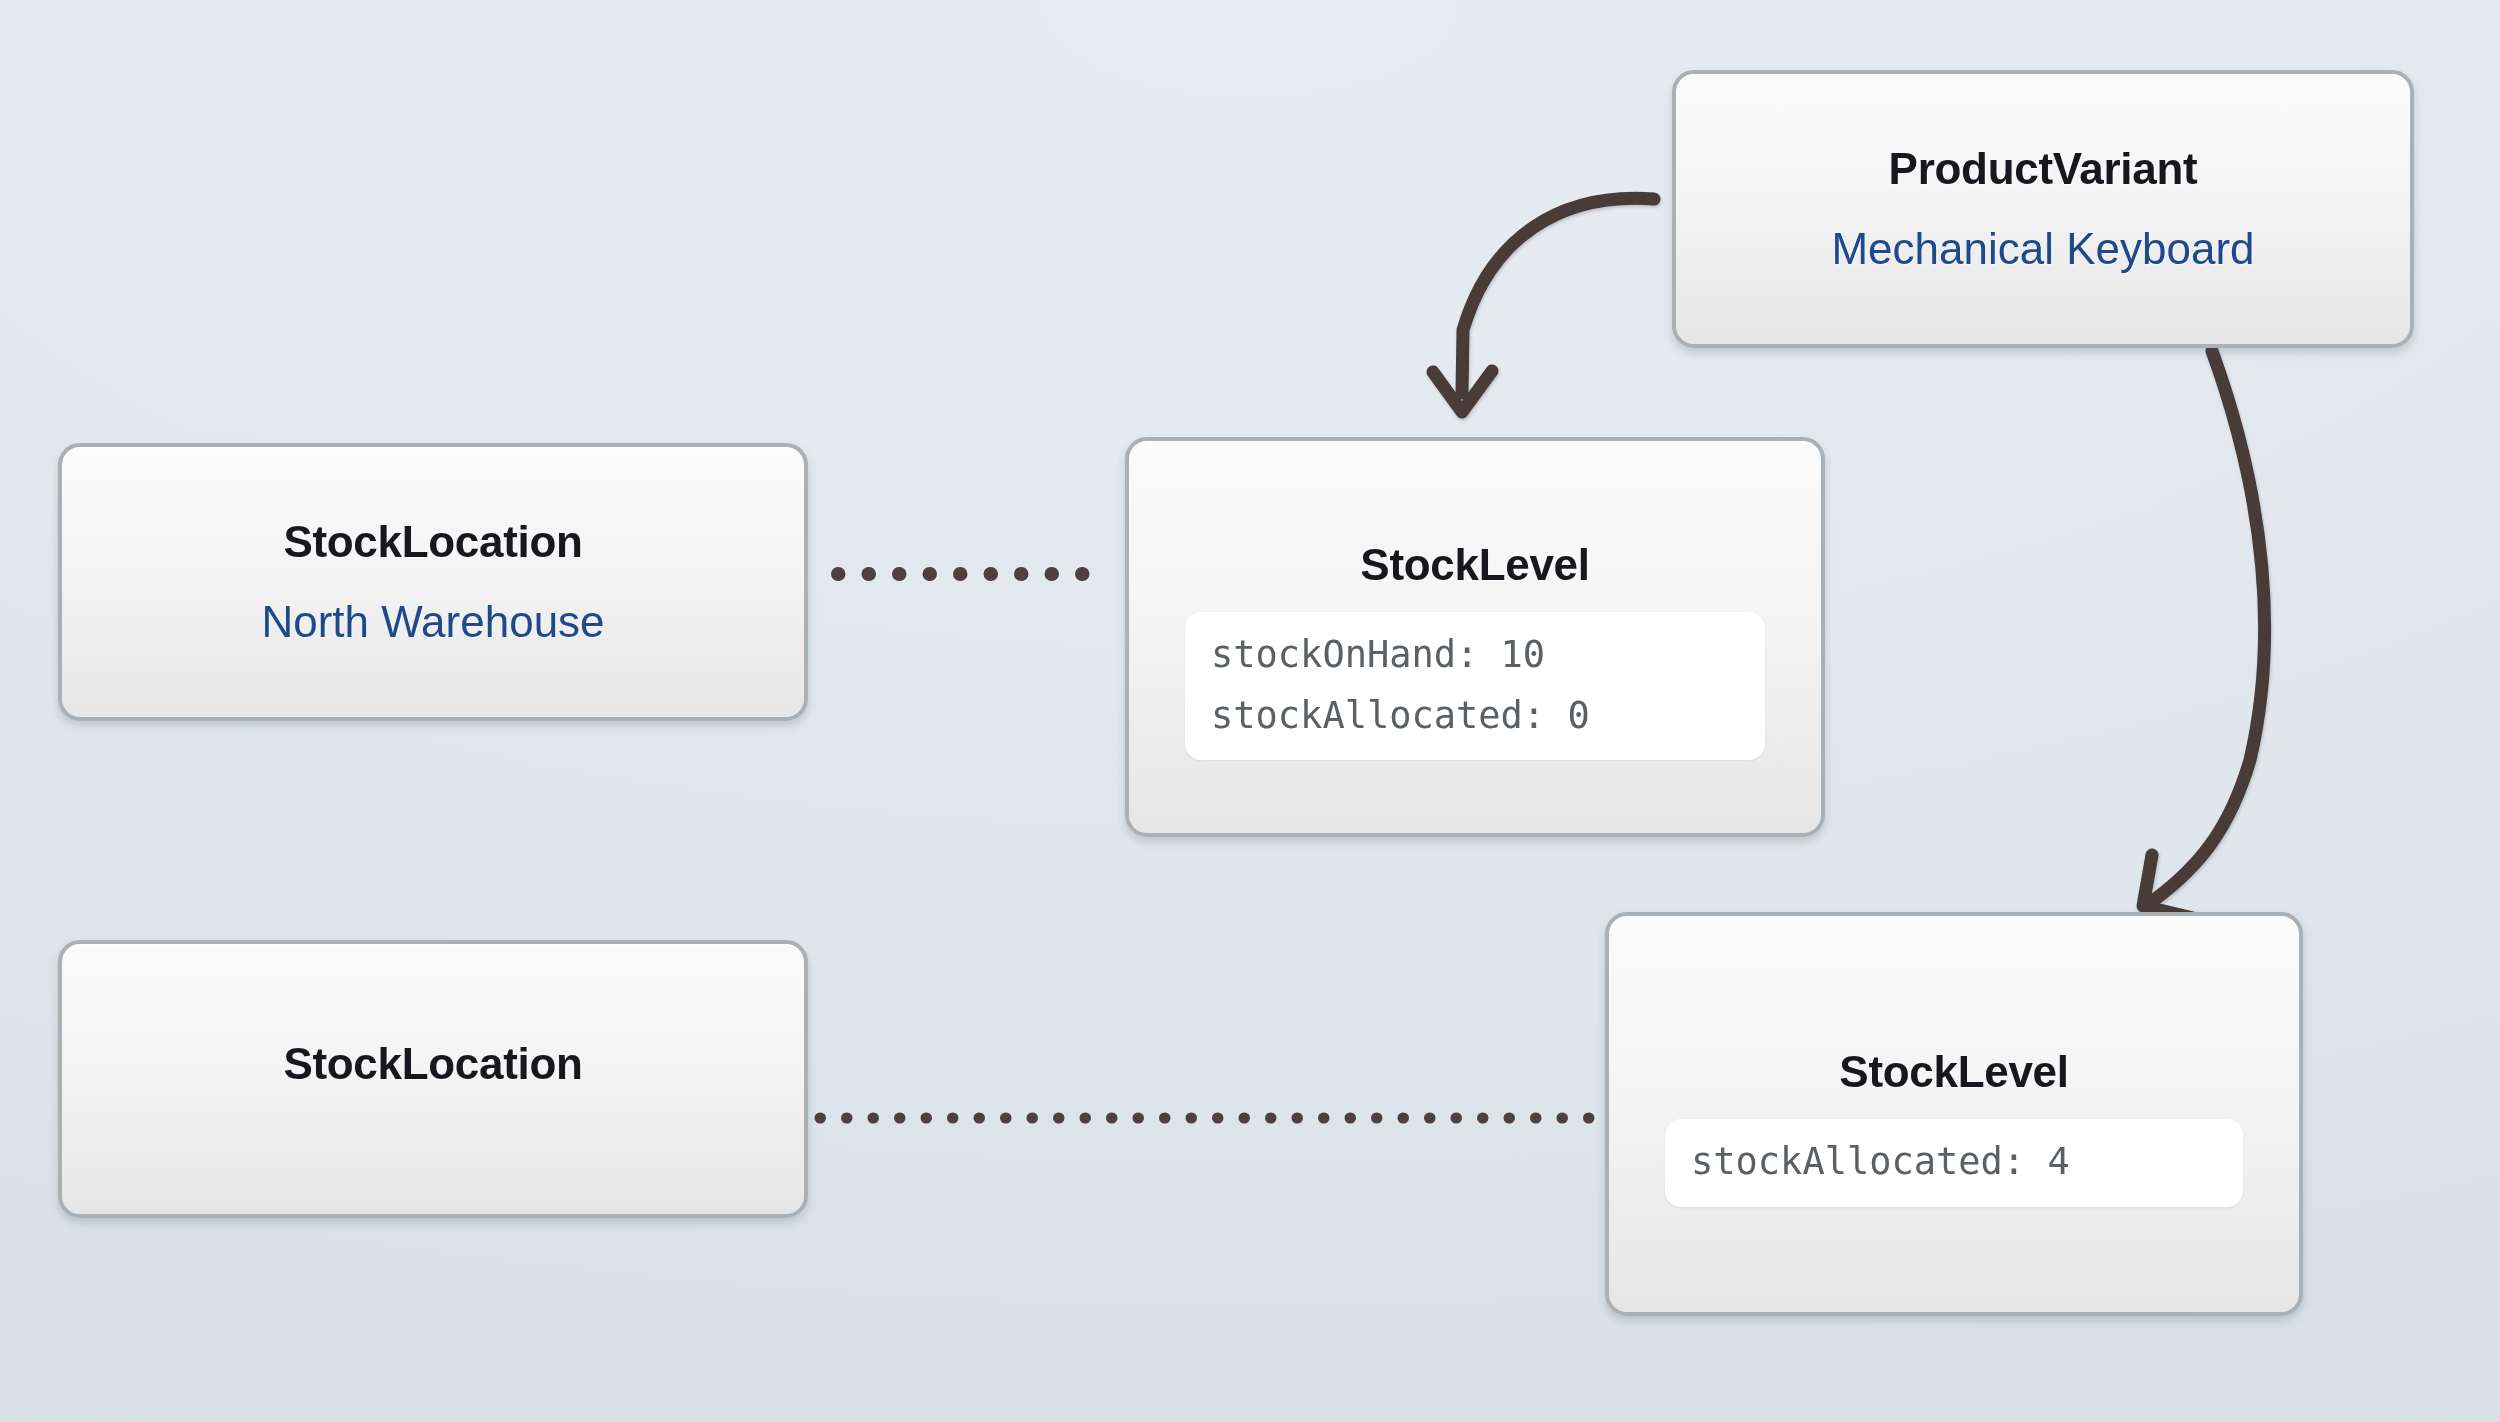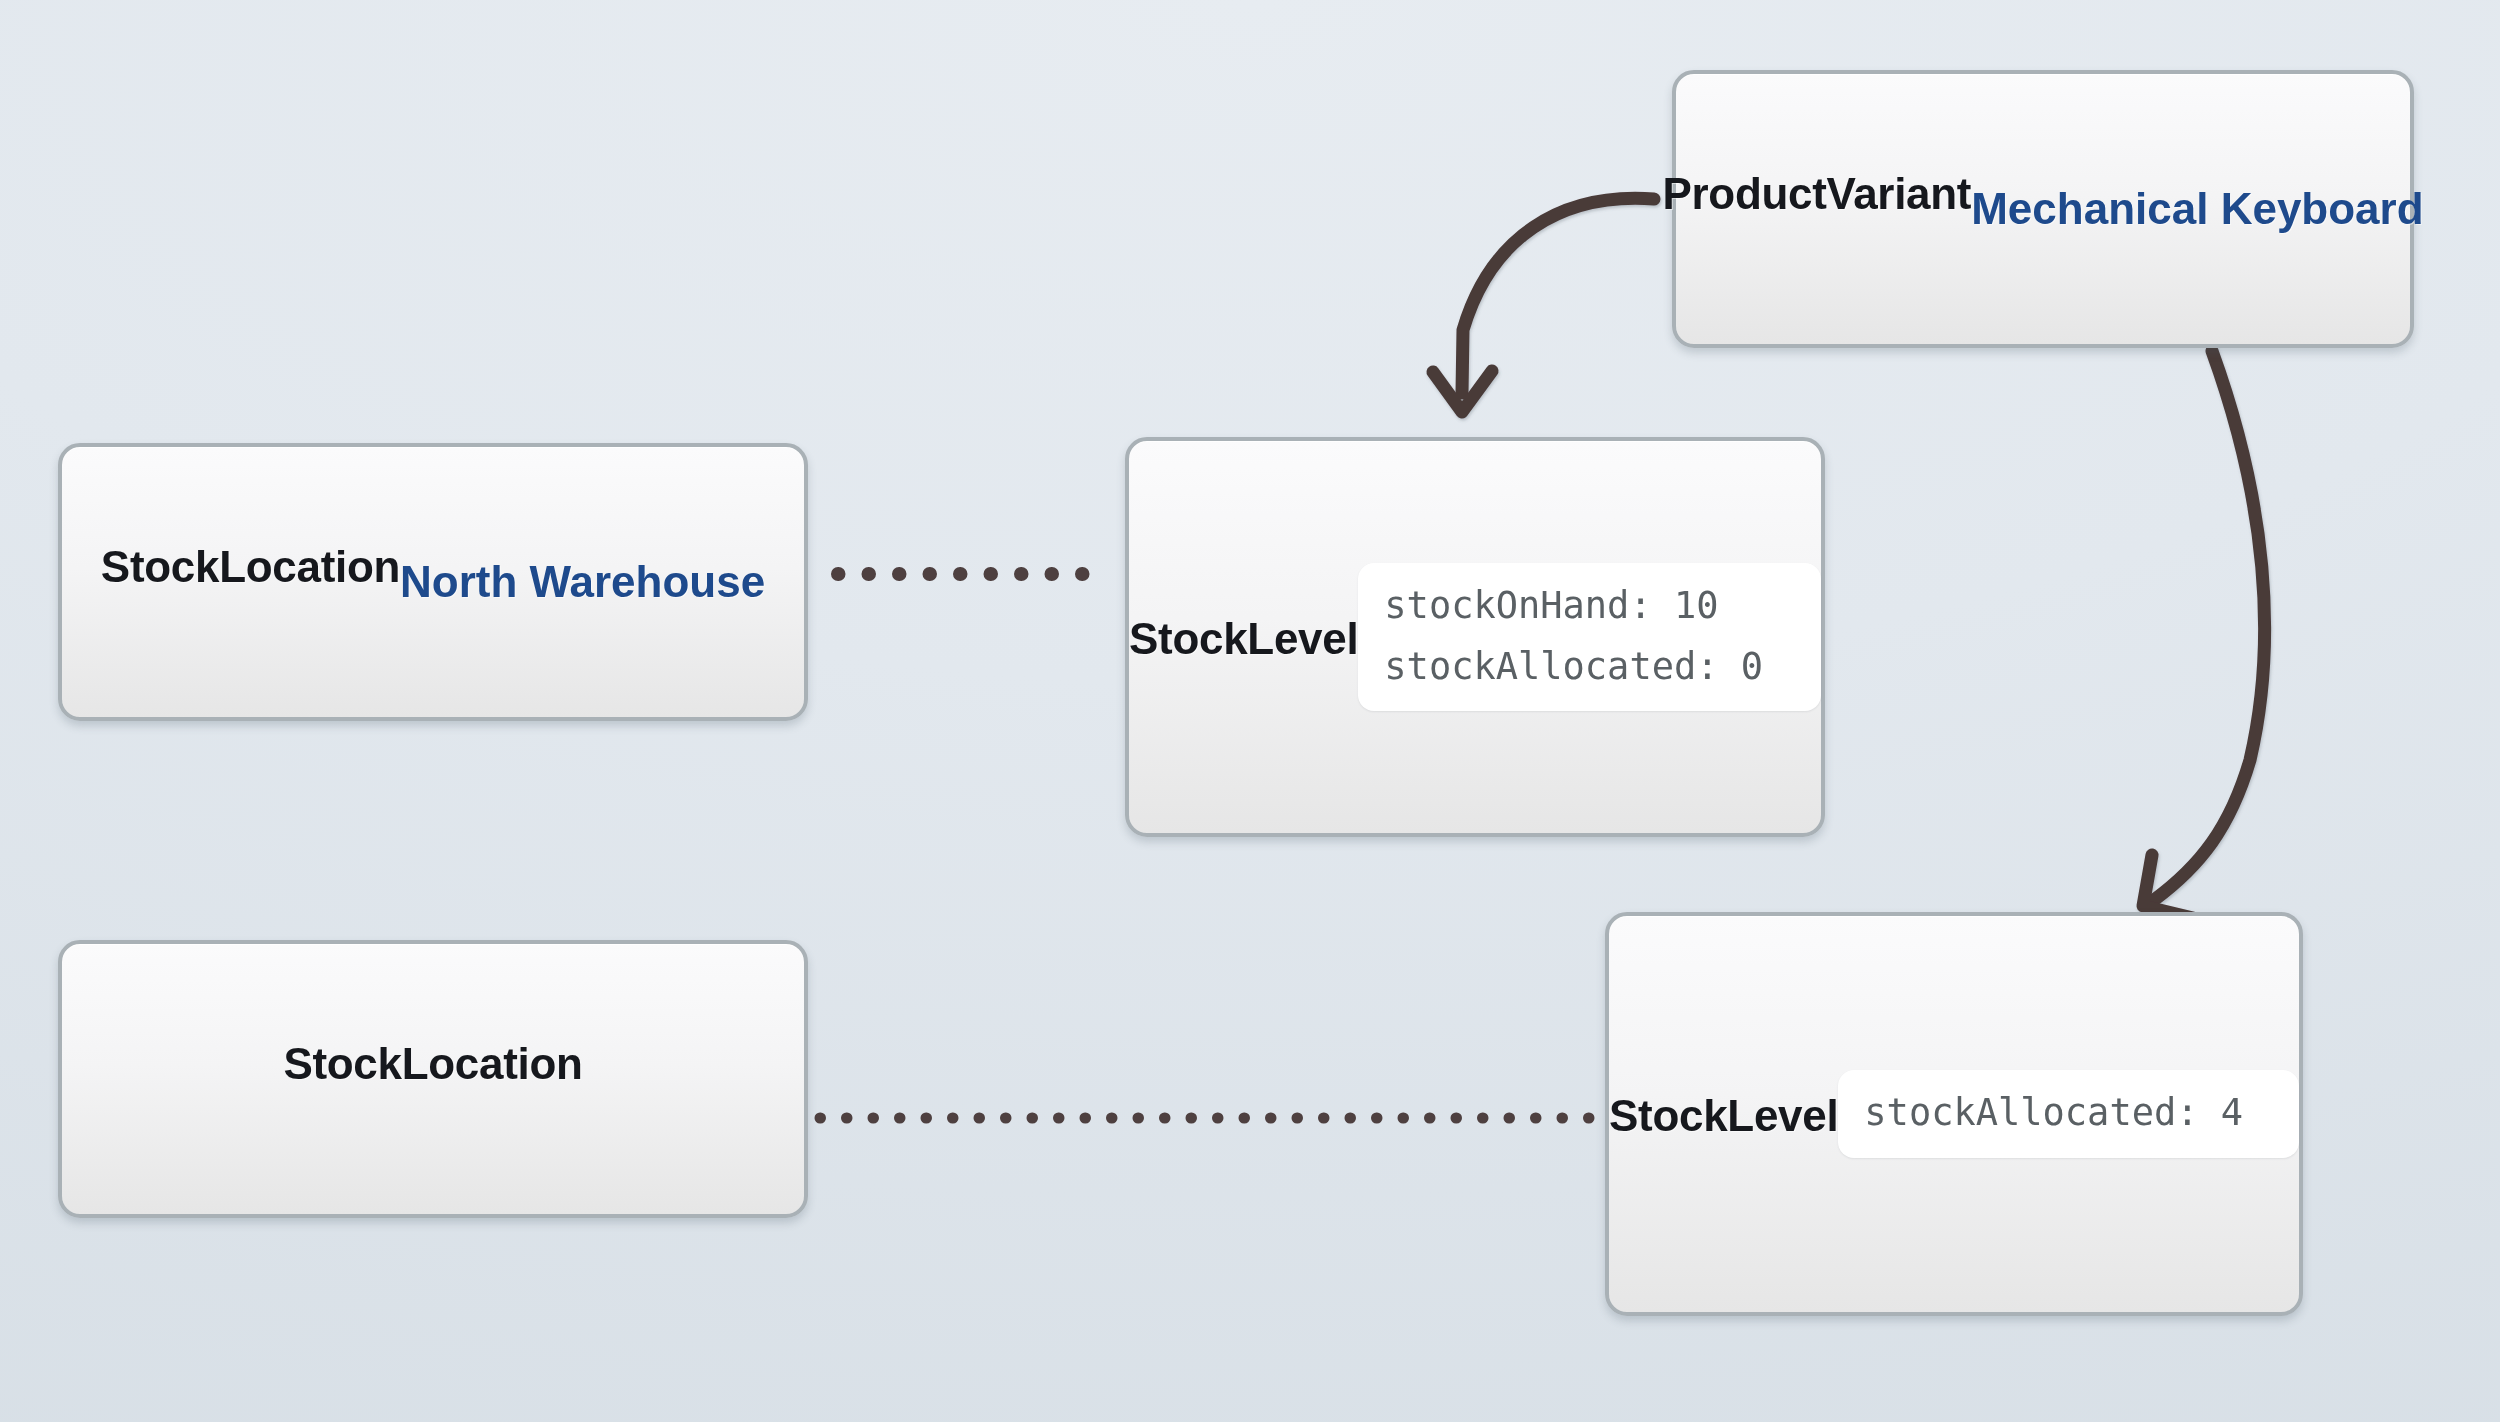--- a/index.html
+++ b/index.html
@@ -31,36 +31,36 @@
   .node {
     position: absolute;
     box-sizing: border-box;
     border: 4px solid #a9b1b6;
     border-radius: 22px;
     background: linear-gradient(180deg, #fbfbfc 0%, #f4f4f5 45%, #e6e6e6 100%);
     box-shadow:
       0 5px 9px rgba(70, 85, 100, 0.22),
       0 1px 0 rgba(255,255,255,0.85) inset;
     display: flex;
-    flex-direction: row;
+    flex-direction: column;
     align-items: center;
     justify-content: center;
   }
   .node-title {
     font-size: 44px;
     font-weight: bold;
     color: #16181d;
     letter-spacing: -0.3px;
     text-align: center;
     text-shadow: 1px 1px 0 rgba(255,255,255,0.55);
     white-space: nowrap;
   }
   .node-sub {
     font-size: 44px;
-    font-weight: bold;
+    font-weight: normal;
     color: #1e4a8c;
     text-align: center;
     text-shadow: 1px 1px 0 rgba(255,255,255,0.55);
     white-space: nowrap;
   }
 
   
   .entity .node-title { margin-bottom: 30px; }
 
   

